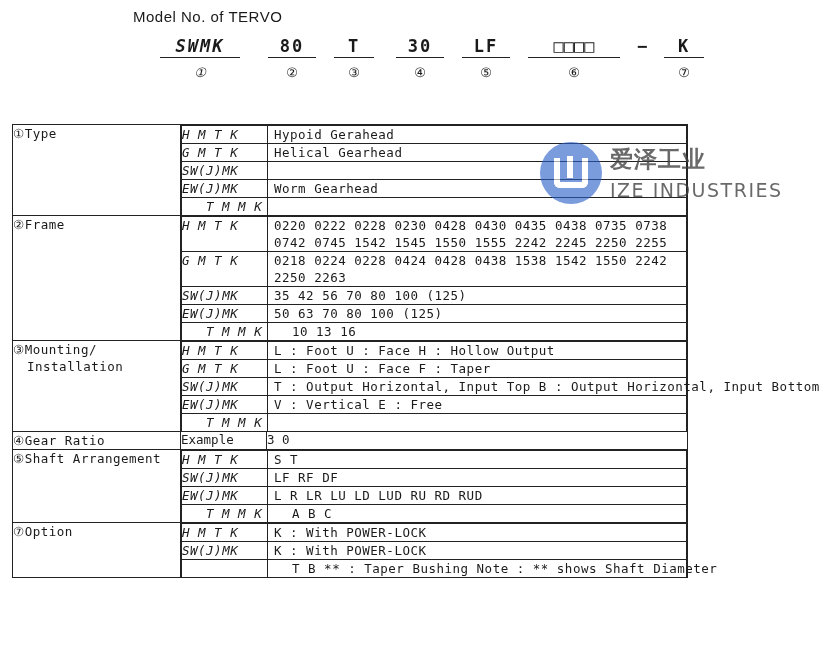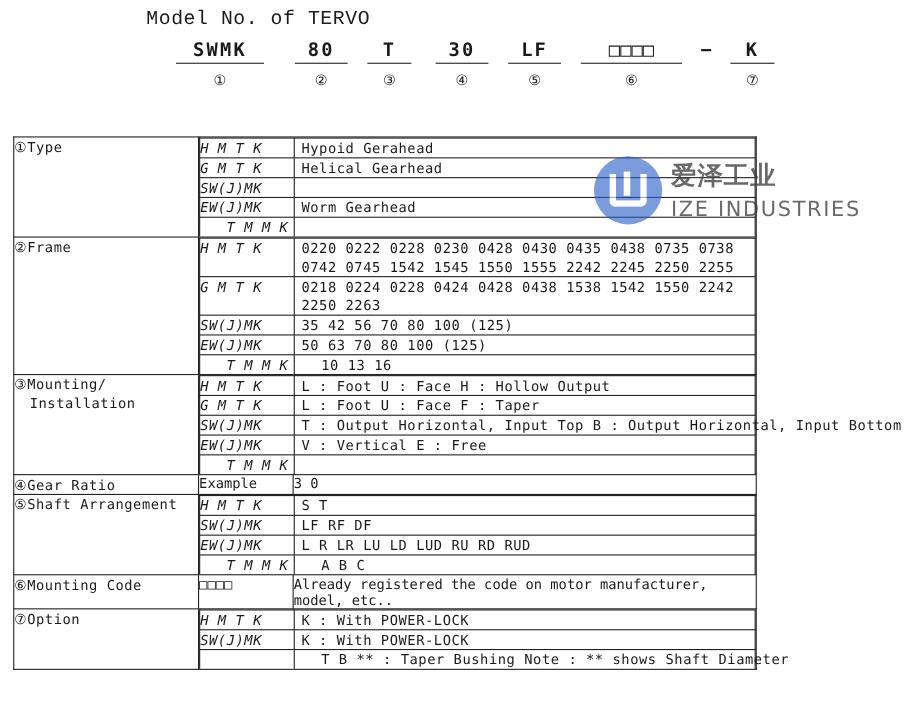--- a/index.html
+++ b/index.html
@@ -12,22 +12,22 @@
     color: #1a1a1a;
     position: relative;
     overflow: hidden;
   }
 
   
   .title {
     position: absolute;
     top: 8px;
     left: 133px;
-    font-family: Liberation Mono, monospace;
-    font-size: 18px;
+    font-family: Liberation Sans, sans-serif;
+    font-size: 15px;
     letter-spacing: 0.5px;
     white-space: nowrap;
     text-align: center;
   }
 
   
   .code-row {
     position: absolute;
     top: 36px;
     left: 0;
@@ -150,21 +150,21 @@
   }
   .wm .wtxt .l1 { font-size: 23px; font-weight: bold; letter-spacing: 1px; }
   .wm .wtxt .l2 { font-size: 19px; letter-spacing: 1.5px; margin-top: 4px; }
 </style>
 </head>
 <body>
 
 <div class="title">Model No. of TERVO</div>
 
 <div class="code-row">
-  <div class="code-cell" style="left:160px;width:80px;">
+  <div class="code-cell" style="left:160px;width:80px;font-style:italic;">
     <span class="code-val">SWMK</span>
     <span class="code-num">①</span>
   </div>
   <div class="code-cell" style="left:268px;width:48px;">
     <span class="code-val">80</span>
     <span class="code-num">②</span>
   </div>
   <div class="code-cell" style="left:334px;width:40px;">
     <span class="code-val">T</span>
     <span class="code-num">③</span>
@@ -331,27 +331,20 @@
               </tr>
           <tr>
                 <td class="k spaced">T M M K</td>
               <td class="v">A  B  C</td>
               </tr>
         </tbody>
       </table>
     </td>
   </tr>
 
-  <tr>
-    <td class="grp">
-      <div>⑥Mounting Code</div>
-    </td>
-    <td class="cellpad">□□□□</td>
-    <td class="cellpad">Already registered the code on motor manufacturer, model, etc..</td>
-  </tr>
 
   <tr>
     <td class="grp">
       <div>⑦Option</div>
     </td>
     <td colspan="2">
       <table class="sub">
         <tbody>
           <tr>
                 <td class="k spaced">H M T K</td>

